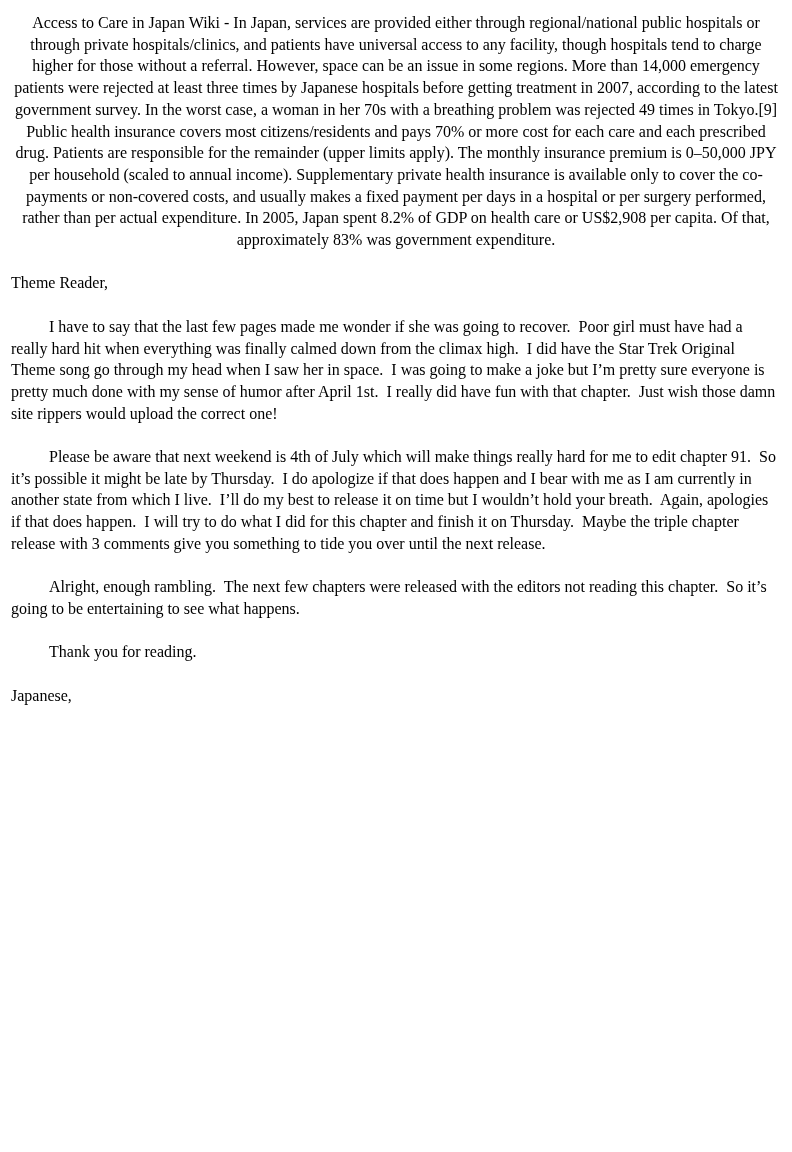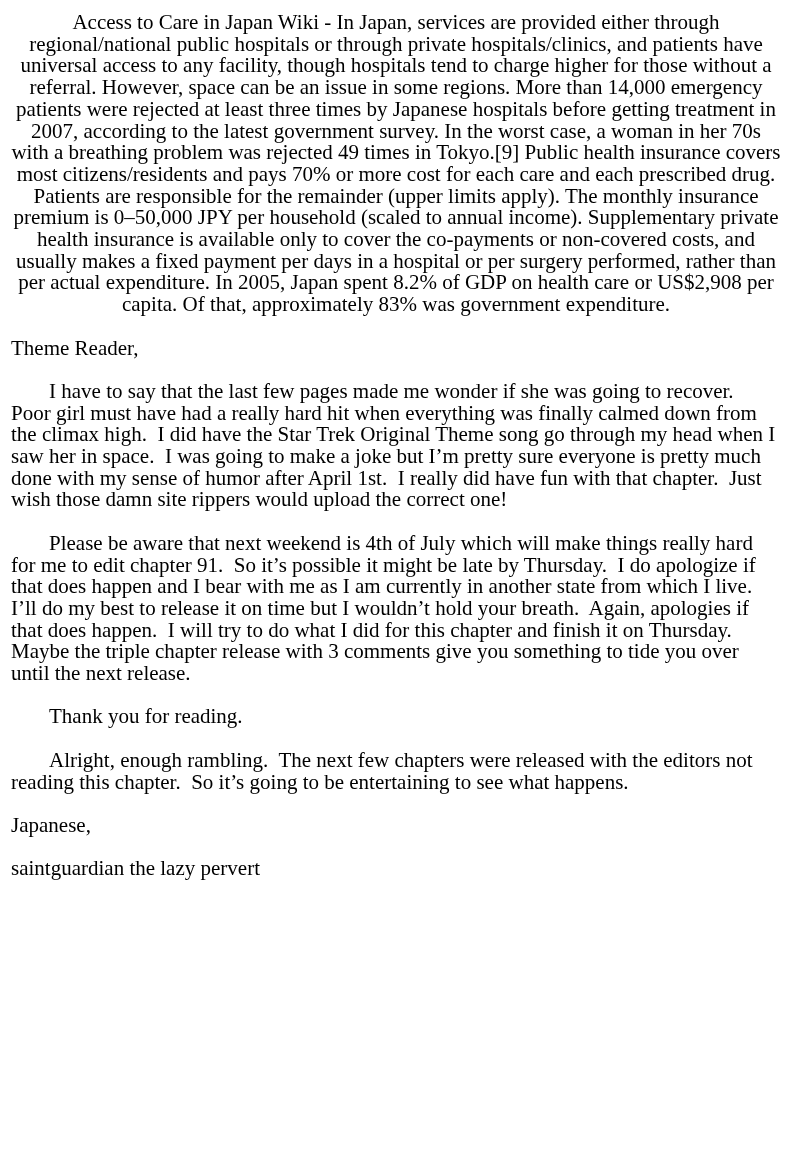--- a/index.html
+++ b/index.html
@@ -8,21 +8,21 @@
     background: #ffffff;
   }
   .page {
     width: 792px;
     min-height: 1152px;
     box-sizing: border-box;
     padding: 12px 11px 24px 11px;
     background: #ffffff;
     color: #000000;
     font-family: "Liberation Serif", "DejaVu Serif", serif;
-    font-size: 21px;
+    font-size: 16px;
     line-height: 21.7px;
   }
   .page p {
     margin: 21.7px 0;
     white-space: pre-wrap; 
   }
   p.intro {
     margin-top: 0;
     text-align: center;
   }
@@ -38,20 +38,19 @@
 
 <div class="page">
   <p class="intro">Access to Care in Japan Wiki - In Japan, services are provided either through regional/national public hospitals or through private hospitals/clinics, and patients have universal access to any facility, though hospitals tend to charge higher for those without a referral. However, space can be an issue in some regions. More than 14,000 emergency patients were rejected at least three times by Japanese hospitals before getting treatment in 2007, according to the latest government survey. In the worst case, a woman in her 70s with a breathing problem was rejected 49 times in Tokyo.[9] Public health insurance covers most citizens/residents and pays 70% or more cost for each care and each prescribed drug. Patients are responsible for the remainder (upper limits apply). The monthly insurance premium is 0–50,000 JPY per household (scaled to annual income). Supplementary private health insurance is available only to cover the co-payments or non-covered costs, and usually makes a fixed payment per days in a hospital or per surgery performed, rather than per actual expenditure. In 2005, Japan spent 8.2% of GDP on health care or US$2,908 per capita. Of that, approximately 83% was government expenditure.</p>
 
   <p class="plain">Theme Reader,</p>
 
   <p class="indent">I have to say that the last few pages made me wonder if she was going to recover.  Poor girl must have had a really hard hit when everything was finally calmed down from the climax high.  I did have the Star Trek Original Theme song go through my head when I saw her in space.  I was going to make a joke but I’m pretty sure everyone is pretty much done with my sense of humor after April 1st.  I really did have fun with that chapter.  Just wish those damn site rippers would upload the correct one!</p>
 
   <p class="indent">Please be aware that next weekend is 4th of July which will make things really hard for me to edit chapter 91.  So it’s possible it might be late by Thursday.  I do apologize if that does happen and I bear with me as I am currently in another state from which I live.  I’ll do my best to release it on time but I wouldn’t hold your breath.  Again, apologies if that does happen.  I will try to do what I did for this chapter and finish it on Thursday.  Maybe the triple chapter release with 3 comments give you something to tide you over until the next release.</p>
 
+  <p class="indent">Alright, enough rambling.  The next few chapters were released with the editors not reading this chapter.  So it’s going to be entertaining to see what happens.</p>
+
   <p class="indent">Thank you for reading.</p>
-
-  <p class="indent">Alright, enough rambling.  The next few chapters were released with the editors not reading this chapter.  So it’s going to be entertaining to see what happens.</p>
 
   <p class="plain">Japanese,</p>
 
-  <p class="plain">saintguardian the lazy pervert</p>
 </div>
 
 </body></html>

